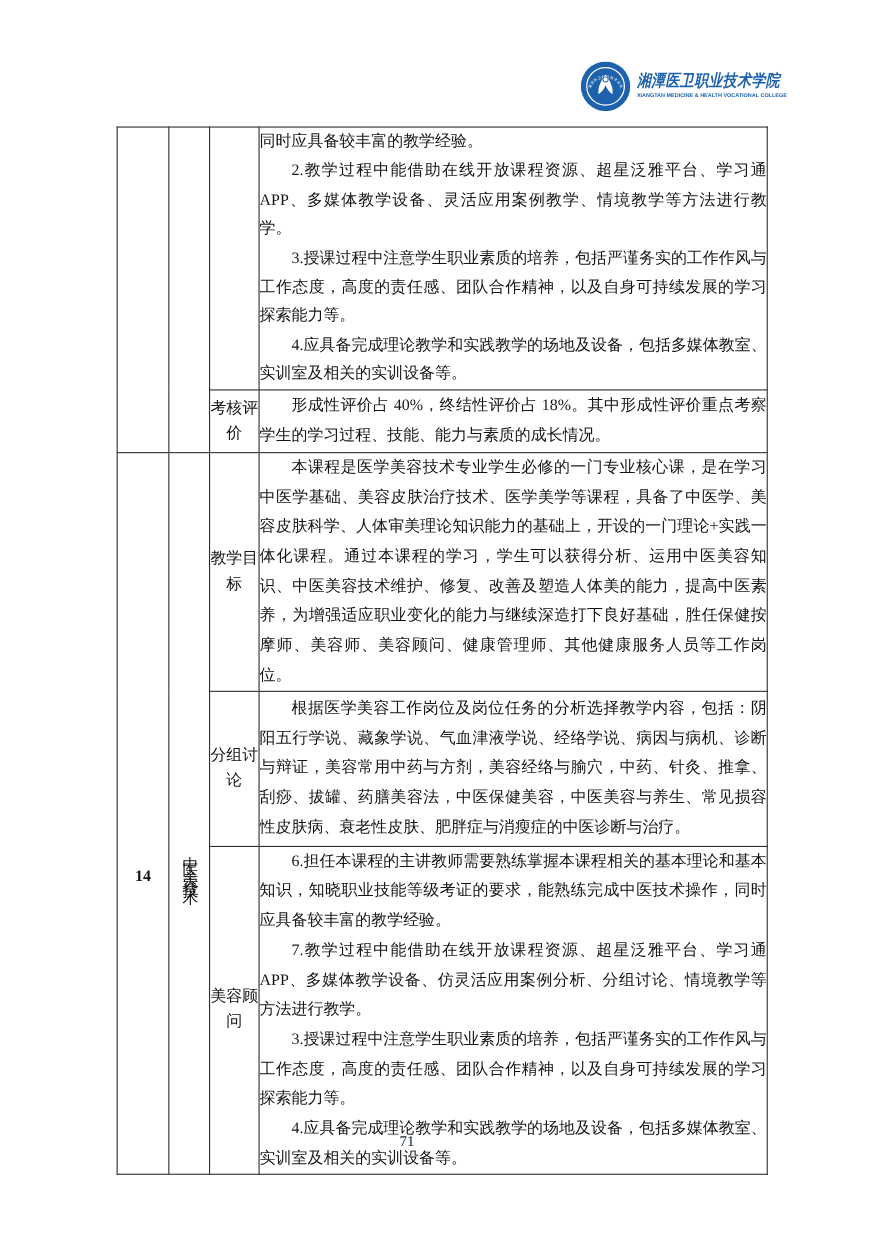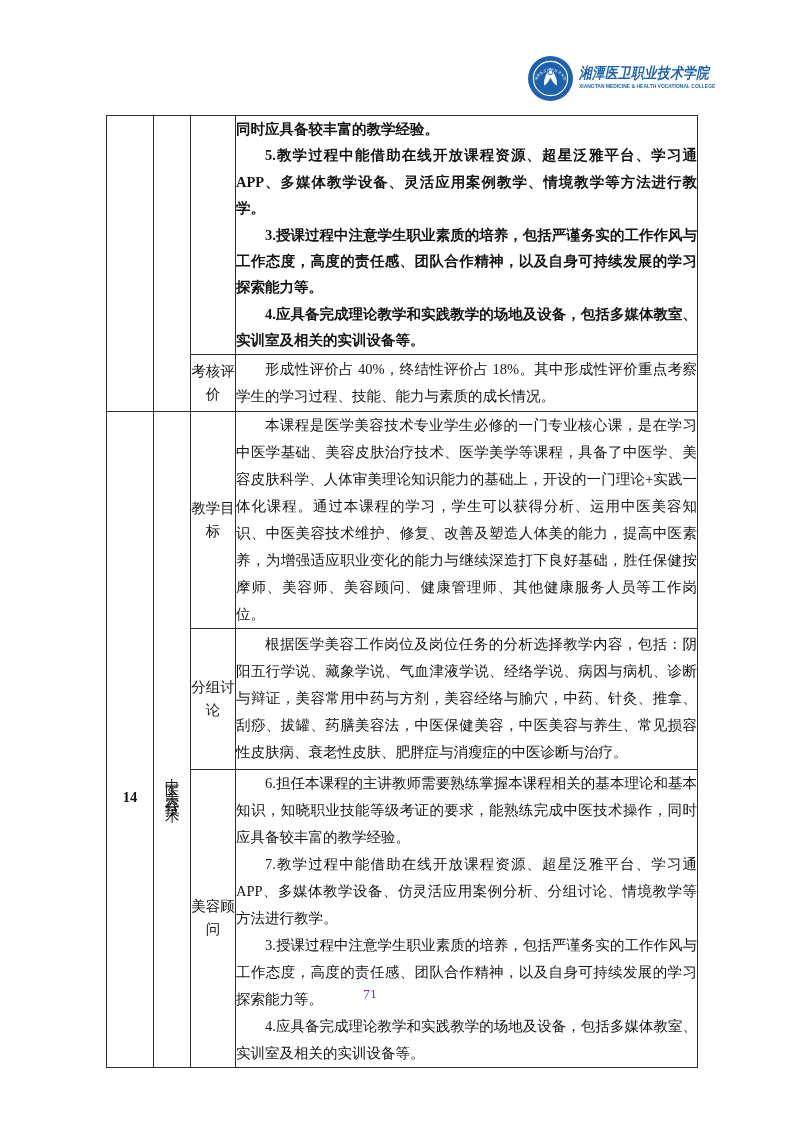--- a/index.html
+++ b/index.html
@@ -35,39 +35,39 @@
   tr.r1 { height:215px; }
   tr.r2 { height:57px;margin-top:18px; }
   tr.r3 { height:192px; }
   tr.r4 { height:141px; }
   tr.r5 { height:298px; }
 
   td.lbl { text-align:center; font-size:14.5px; line-height:23px; padding:2px 1px; }
   td.content { padding:1px 6px 1px 7px; font-size:14.5px; text-align:justify; }
   td.content p { margin:0; text-indent:2em; }
   td.content p.flush { text-indent:0; }
-  tr.r1 td.content { line-height:26.4px;font-weight:bold; }
+  tr.r1 td.content { line-height:26.4px; }
   tr.r2 td.content { line-height:26.5px; }
   tr.r3 td.content { line-height:27px;margin-left:21px; }
   tr.r4 td.content { line-height:27px; }
   tr.r5 td.content { line-height:27px; }
 
   td.num { text-align:center; font-size:14.5px; }
   td.num .shift { display:inline-block; transform:translateY(58px);font-weight:bold; }
   td.cname { text-align:center; }
   .vname {
     display:inline-block; writing-mode:vertical-rl; text-orientation:upright;
     font-size:14.5px; letter-spacing:6px; line-height:1;
     transform:translateY(48px);
   }
 
   
   .pageno {
-    position:absolute; top:986px; left:0; width:740px; text-align:center;
-    font-size:13.5px; color:#6d28d9;
+    position:absolute; top:1030px; left:0; width:740px; text-align:center;
+    font-size:13.5px; color:#0f172a;
   }
 </style>
 </head>
 <body>
 
 <div class="page">
 
   <div class="logo">
     <svg width="45" height="45" viewBox="0 0 100 100" aria-hidden="true">
       <circle cx="50" cy="50" r="50" fill="#1e62ae"></circle>
@@ -95,21 +95,21 @@
         <col style="width:45px">
         <col style="width:462px">
     </colgroup>
     <tbody>
       <tr class="r1">
         <td class="num" rowspan="2"></td>
         <td class="cname" rowspan="2"></td>
         <td class="lbl"></td>
         <td class="content">
             <p class="flush">同时应具备较丰富的教学经验。</p>
-            <p>5.教学过程中能借助在线开放课程资源、超星泛雅平台、学习通 APP、多媒体教学设备、灵活应用案例教学、情境教学等方法进行教学。</p>
+            <p>2.教学过程中能借助在线开放课程资源、超星泛雅平台、学习通 APP、多媒体教学设备、灵活应用案例教学、情境教学等方法进行教学。</p>
             <p>3.授课过程中注意学生职业素质的培养，包括严谨务实的工作作风与工作态度，高度的责任感、团队合作精神，以及自身可持续发展的学习探索能力等。</p>
             <p>4.应具备完成理论教学和实践教学的场地及设备，包括多媒体教室、实训室及相关的实训设备等。</p>
           </td>
       </tr>
       <tr class="r2">
         <td class="lbl">考核评价</td>
         <td class="content">
             <p>形成性评价占 40%，终结性评价占 18%。其中形成性评价重点考察学生的学习过程、技能、能力与素质的成长情况。</p>
           </td>
       </tr>

